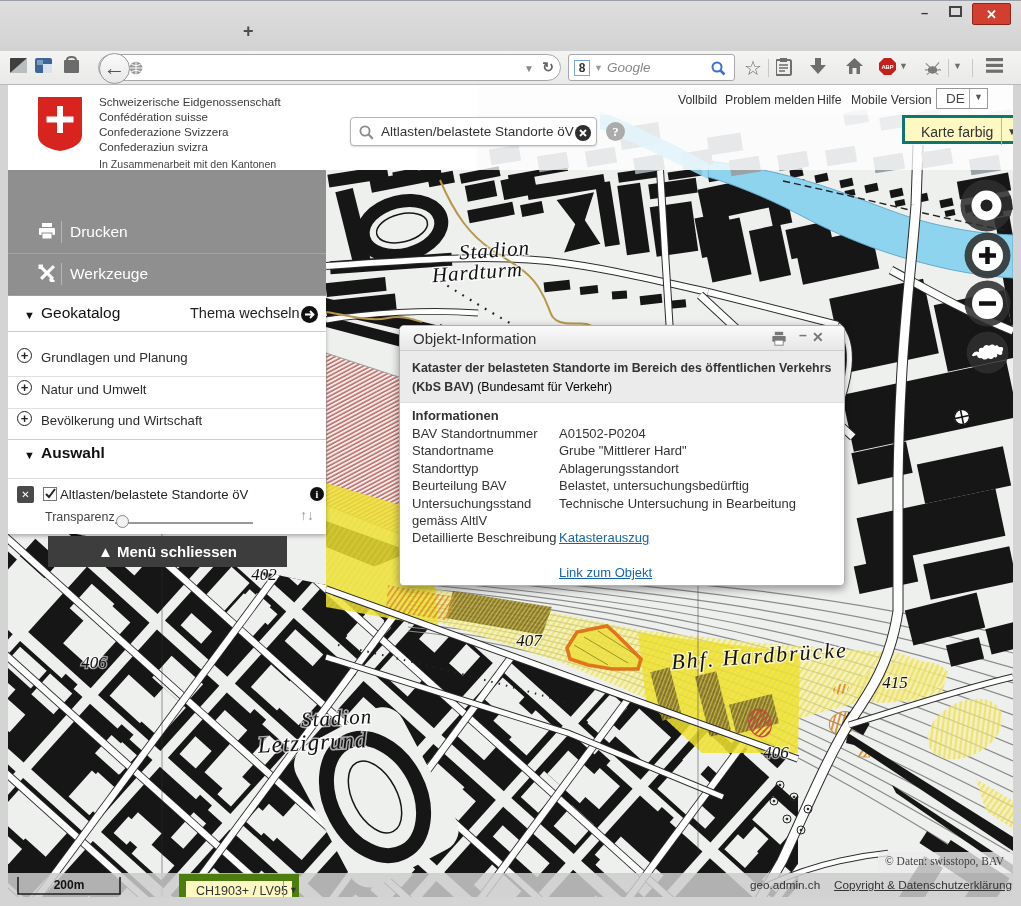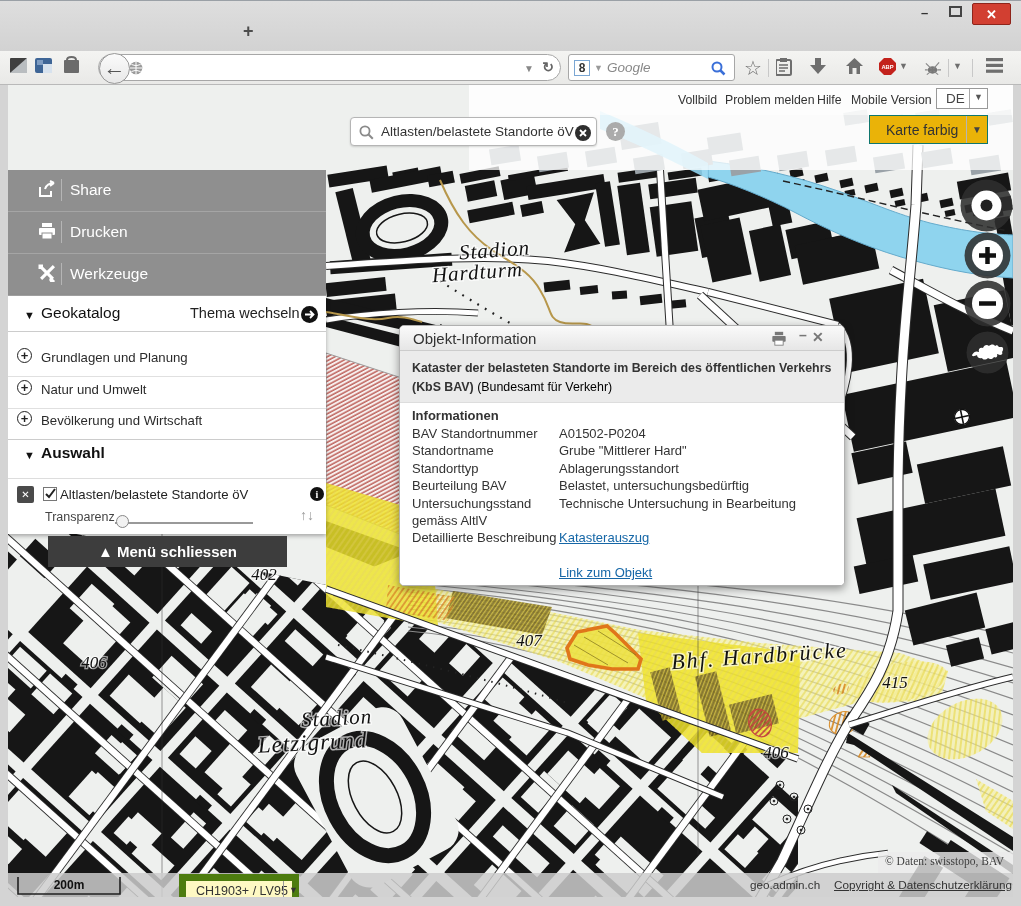--- a/index.html
+++ b/index.html
@@ -32,21 +32,21 @@
 
 #page { position:absolute; left:8px; top:85px; width:1005px; height:812px; background:#eef0ee; overflow:hidden; }
 
 #hdr { position:absolute; left:0; top:0; width:469px; height:85px; background:#fff; }
 #logo { position:absolute; left:30px; top:12px; width:44px; height:54px; }
 .hl { position:absolute; left:91px; color:#3a3a3a; font-size:11.6px; }
 .hl2 { position:absolute; left:91px; color:#454545; font-size:10.6px; }
 
 .toplink { position:absolute; top:8px; color:#333; font-size:12.3px; white-space:nowrap; }
 #desel { position:absolute; left:928px; top:3px; width:52px; height:21px; background:#fff; border:1px solid #999; }
-#karteSel { position:absolute; left:861px; top:30px; width:119px; height:29px; background:#eab308; border:1px solid #0f766e; }
+#karteSel { position:absolute; left:894px; top:30px; width:119px; height:29px; background:#fef9c3; border:3px solid #0f766e; }
 
 #mapsearch { position:absolute; left:342px; top:32px; width:247px; height:29px; background:#fff;
   border:1px solid #b5b5b5; border-radius:4px; box-shadow:0 1px 2px rgba(0,0,0,.15); }
 
 #sidebar { position:absolute; left:0; top:85px; width:318px; }
 #graybtns { position:absolute; left:0; top:0; width:318px; height:126px; background:#8f8f8f; }
 .gbrow { position:absolute; left:0; width:318px; height:42px; border-bottom:1px solid #a5a5a5; color:#fff; }
 .gbtext { position:absolute; left:62px; top:11px; font-size:15.5px; color:#fff; }
 .gbicon { position:absolute; left:30px; top:10px; width:18px; height:18px; color:#fff; font-size:15px; }
 .gbsep { position:absolute; left:53px; top:9px; width:1px; height:22px; background:#b5b5b5; }
@@ -806,20 +806,32 @@
             <rect x="980.0" y="26.0" width="24.0" height="13.0" fill="#aab2b8" transform="rotate(-9 992.0 32.5)"></rect>
             <rect x="612.0" y="40.0" width="40.0" height="22.0" fill="#9aa2a8" transform="rotate(-9 632.0 51.0)"></rect>
             <rect x="700.0" y="50.0" width="34.0" height="18.0" fill="#9aa2a8" transform="rotate(-9 717.0 59.0)"></rect>
             <path d="M592 26 C 630 42 668 60 700 78 L700 94 C 664 76 628 58 592 44 Z" fill="#8fd4ee" opacity="0.9"></path>
             <rect x="461" y="0" width="544" height="85" fill="#ffffff" opacity="0.75"></rect>
             <rect x="461" y="0" width="544" height="30" fill="#ffffff" opacity="0.5"></rect>
           </g>
         </svg>
       </div>
 
+    <div id="hdr">
+      <svg id="logo" viewBox="0 0 44 54">
+        <path d="M0 0 H44 V38 Q44 50 22 54 Q0 50 0 38 Z" fill="#d8231e"></path>
+        <rect x="19" y="9" width="6" height="27" fill="#fff"></rect>
+          <rect x="8.5" y="19.5" width="27" height="6" fill="#fff"></rect>
+      </svg>
+      <div class="hl" style="top:10px">Schweizerische Eidgenossenschaft</div>
+      <div class="hl" style="top:25px">Confédération suisse</div>
+      <div class="hl" style="top:40px">Confederazione Svizzera</div>
+      <div class="hl" style="top:55px">Confederaziun svizra</div>
+      <div class="hl2" style="top:73px">In Zusammenarbeit mit den Kantonen</div>
+    </div>
     <div class="toplink" style="left:670px">Vollbild</div>
     <div class="toplink" style="left:717px">Problem melden</div>
     <div class="toplink" style="left:809px">Hilfe</div>
     <div class="toplink" style="left:843px">Mobile Version</div>
     <div id="desel">
       <div style="position:absolute;left:9px;top:2px;font-size:13.5px;color:#444;">DE</div>
       <div style="position:absolute;left:32px;top:0;width:1px;height:19px;background:#aaa;"></div>
       <div style="position:absolute;left:37px;top:3px;font-size:9px;color:#555;">▼</div>
     </div>
     <div id="karteSel">
@@ -838,28 +850,20 @@
           <path d="M5 5 L11 11 M11 5 L5 11" stroke="#fff" stroke-width="1.8"></path>
         </svg>
     </div>
     <svg style="position:absolute;left:598px;top:37px" width="19" height="19" viewBox="0 0 19 19">
         <circle cx="9.5" cy="9.5" r="9.5" fill="#ababab"></circle>
         <text x="9.5" y="14" text-anchor="middle" font-size="13" font-weight="bold" fill="#fff" font-family="Liberation Serif">?</text>
       </svg>
 
     <div id="sidebar">
       <div id="graybtns">
-        <div class="gbrow" style="top:0">
-          <svg class="gbicon" viewBox="0 0 18 18">
-              <path d="M2 7 V16 H13 V11" fill="none" stroke="#fff" stroke-width="2"></path>
-              <path d="M7 9 Q9 3 16 3 M16 3 L12 1 M16 3 L12 6" fill="none" stroke="#fff" stroke-width="2"></path>
-            </svg>
-          <div class="gbsep"></div>
-            <div class="gbtext">Share</div>
-        </div>
         <div class="gbrow" style="top:42px">
           <svg class="gbicon" viewBox="0 0 18 18">
               <rect x="4" y="1" width="10" height="4" fill="#fff"></rect>
               <rect x="1" y="6" width="16" height="7" rx="1" fill="#fff"></rect>
               <rect x="4" y="11" width="10" height="6" fill="#fff" stroke="#8f8f8f"></rect>
             </svg>
           <div class="gbsep"></div>
             <div class="gbtext">Drucken</div>
         </div>
         <div class="gbrow" style="top:84px">

